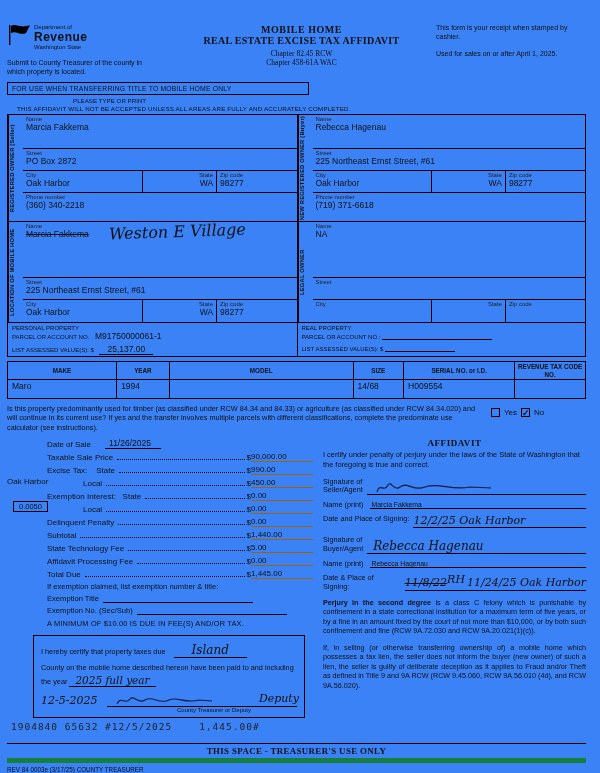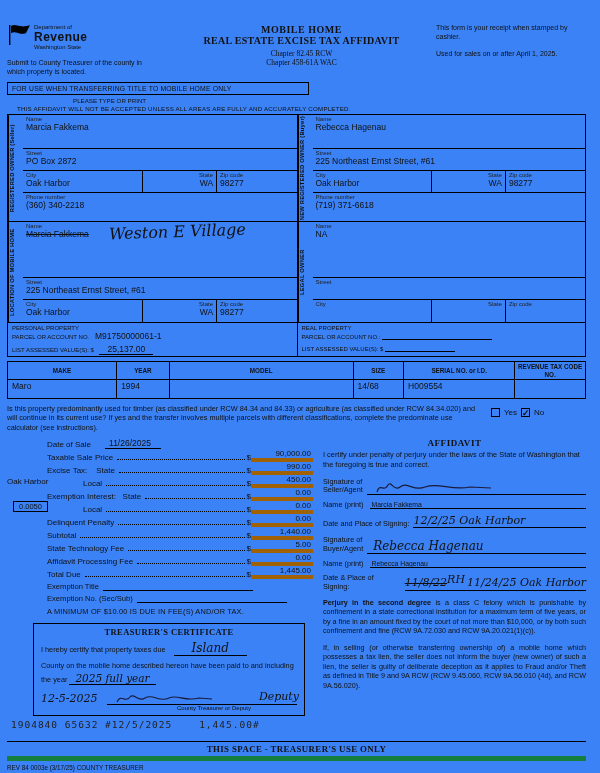--- a/index.html
+++ b/index.html
@@ -73,21 +73,21 @@
   .lower { display:flex; margin-top:6px; }
   .lcol { width:306px; }
   .rcol { flex:1; padding-left:10px; }
   .datesale { display:flex; margin-left:40px; font-size:8px; align-items:flex-end; }
   .datesale .dv { font-size:8.5px; border-bottom:1px solid #000; margin-left:14px; padding:0 10px 0 4px;}
   .fee-row { display:flex; align-items:flex-end; height:13px; position:relative; font-size:8px; }
   .fee-label { margin-left:40px; white-space:pre; }
   .fee-label.ind { margin-left:76px; }
   .leader { flex:1; border-bottom:1px dotted #000; height:8px; margin:0 2px 2px 4px; }
   .dollar { font-size:8px; margin-bottom:0px; }
-  .amt { width:62px; text-align:right; border-bottom:4px solid #a16207; font-size:8px; padding-right:2px; }
+  .amt { width:62px; border-bottom:1px solid #a16207; font-size:8px; padding-right:2px; }
   .gutter { position:absolute; left:0; bottom:2px; font-size:8px; }
   .gutter-box { position:absolute; left:6px; bottom:2px; font-size:7.5px; border:1px solid #000; padding:0 5px; }
   .exem { margin-left:40px; font-size:7.6px; margin-top:3px; }
   .exem-line { display:flex; align-items:flex-end; margin-left:40px; font-size:7.6px; height:12px;}
   .exem-line .fill { flex:1; border-bottom:1px solid #000; margin-left:4px; height:8px; max-width:150px;}
   .minnote { margin-left:40px; font-size:7.4px; margin-top:4px; letter-spacing:.2px; }
   
   .tbox { border:1px solid #000; margin-left:26px; margin-top:7px; width:272px; padding:3px 7px 4px 7px; }
   .tbox .ttl { text-align:center; font-family:"Liberation Serif",serif; font-weight:bold; font-size:8.5px; letter-spacing:.4px;}
   .tbox .line { font-size:7.3px; margin-top:3px; line-height:1.45; }
@@ -101,21 +101,21 @@
   
   .aff-title { text-align:center; font-family:"Liberation Serif",serif; font-weight:bold; font-size:9px; letter-spacing:.6px; }
   .aff-cert { font-size:7.4px; line-height:1.3; margin-top:2px; }
   .sigline { display:flex; align-items:flex-end; margin-top:8px; font-size:7.3px; }
   .sigline .sl-label { line-height:1.2; white-space:pre-line; }
   .sigline .slot { flex:1; border-bottom:1px solid #000; margin-left:4px; position:relative; height:14px; }
   .sig-svg { position:absolute; bottom:-1px; left:8px; }
   .hw-sig { position:absolute; bottom:0; left:6px; font-size:12px; white-space:nowrap; }
   .nameprint { display:flex; align-items:flex-end; margin-top:5px; font-size:7.3px; }
   .nameprint .pv { font-size:6.8px; margin-left:6px; border-bottom:1px solid #000; flex:1; padding-left:2px;}
-  .dateplace { display:flex; align-items:flex-end; margin-top:5px; font-size:7.3px; }
+  .dateplace { display:flex; margin-top:5px; font-size:7.3px; }
   .dateplace .dpv { flex:1; border-bottom:1px solid #000; margin-left:4px; white-space:nowrap; }
   .dateplace .hw { font-size:11px; }
   .rh { font-size:8px; vertical-align:super; }
   .perj { font-size:7.2px; line-height:1.32; text-align:justify; margin-top:7px; }
   
   .stamp { font-family:"DejaVu Sans Mono", monospace; font-size:9.5px; letter-spacing:1px; margin-top:3px;
            margin-left:4px; white-space:pre; color:#222; }
   .band { border-top:1px solid #000; border-bottom:5px solid #15803d; text-align:center;
           font-family:"Liberation Serif",serif; font-weight:bold; font-size:8.8px; padding:2px 0; margin-top:11px; letter-spacing:.4px;}
   .formno { font-size:6.3px; margin-top:3px; }
@@ -405,32 +405,32 @@
           <span class="dollar">$</span>
         <span class="amt">0.00</span>
       </div>
       <div class="fee-row">
         <span class="fee-label">Total Due</span>
         <span class="leader"></span>
           <span class="dollar">$</span>
         <span class="amt">1,445.00</span>
       </div>
 
+      <div class="exem">If exemption claimed, list exemption number &amp; title:</div>
       <div class="exem-line">
         <span>Exemption Title</span>
         <span class="fill"></span>
       </div>
       <div class="exem-line">
         <span>Exemption No. (Sec/Sub)</span>
         <span class="fill"></span>
       </div>
       <div class="minnote">A MINIMUM OF $10.00 IS DUE IN FEE(S) AND/OR TAX.</div>
 
       <div class="tbox">
-        <div class="ttl">TREASURER'S CERTIFICATE</div>
         <div class="line">
           <span>I hereby certify that property taxes due</span>
           <span class="hw hw-island">Island</span>
         </div>
         <div class="line">
           <span>County on the mobile home described hereon have been paid to and including the year</span>
           <span class="hw hw-year">2025 full year</span>
         </div>
         <div class="tsig-row">
           <span class="hw hw-date">12-5-2025</span>

